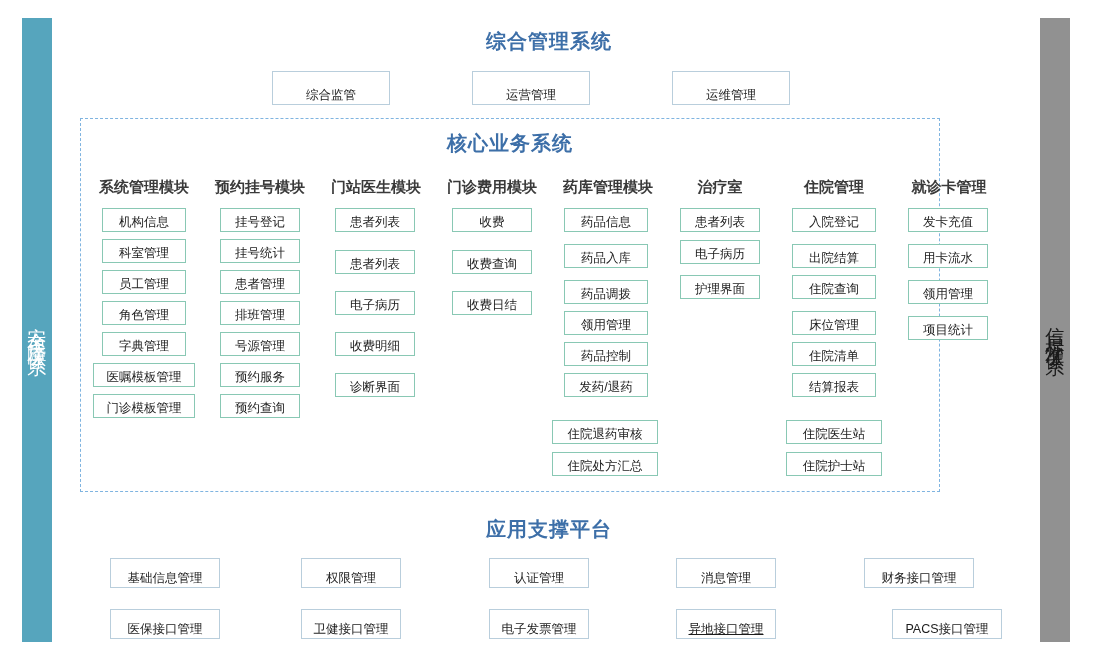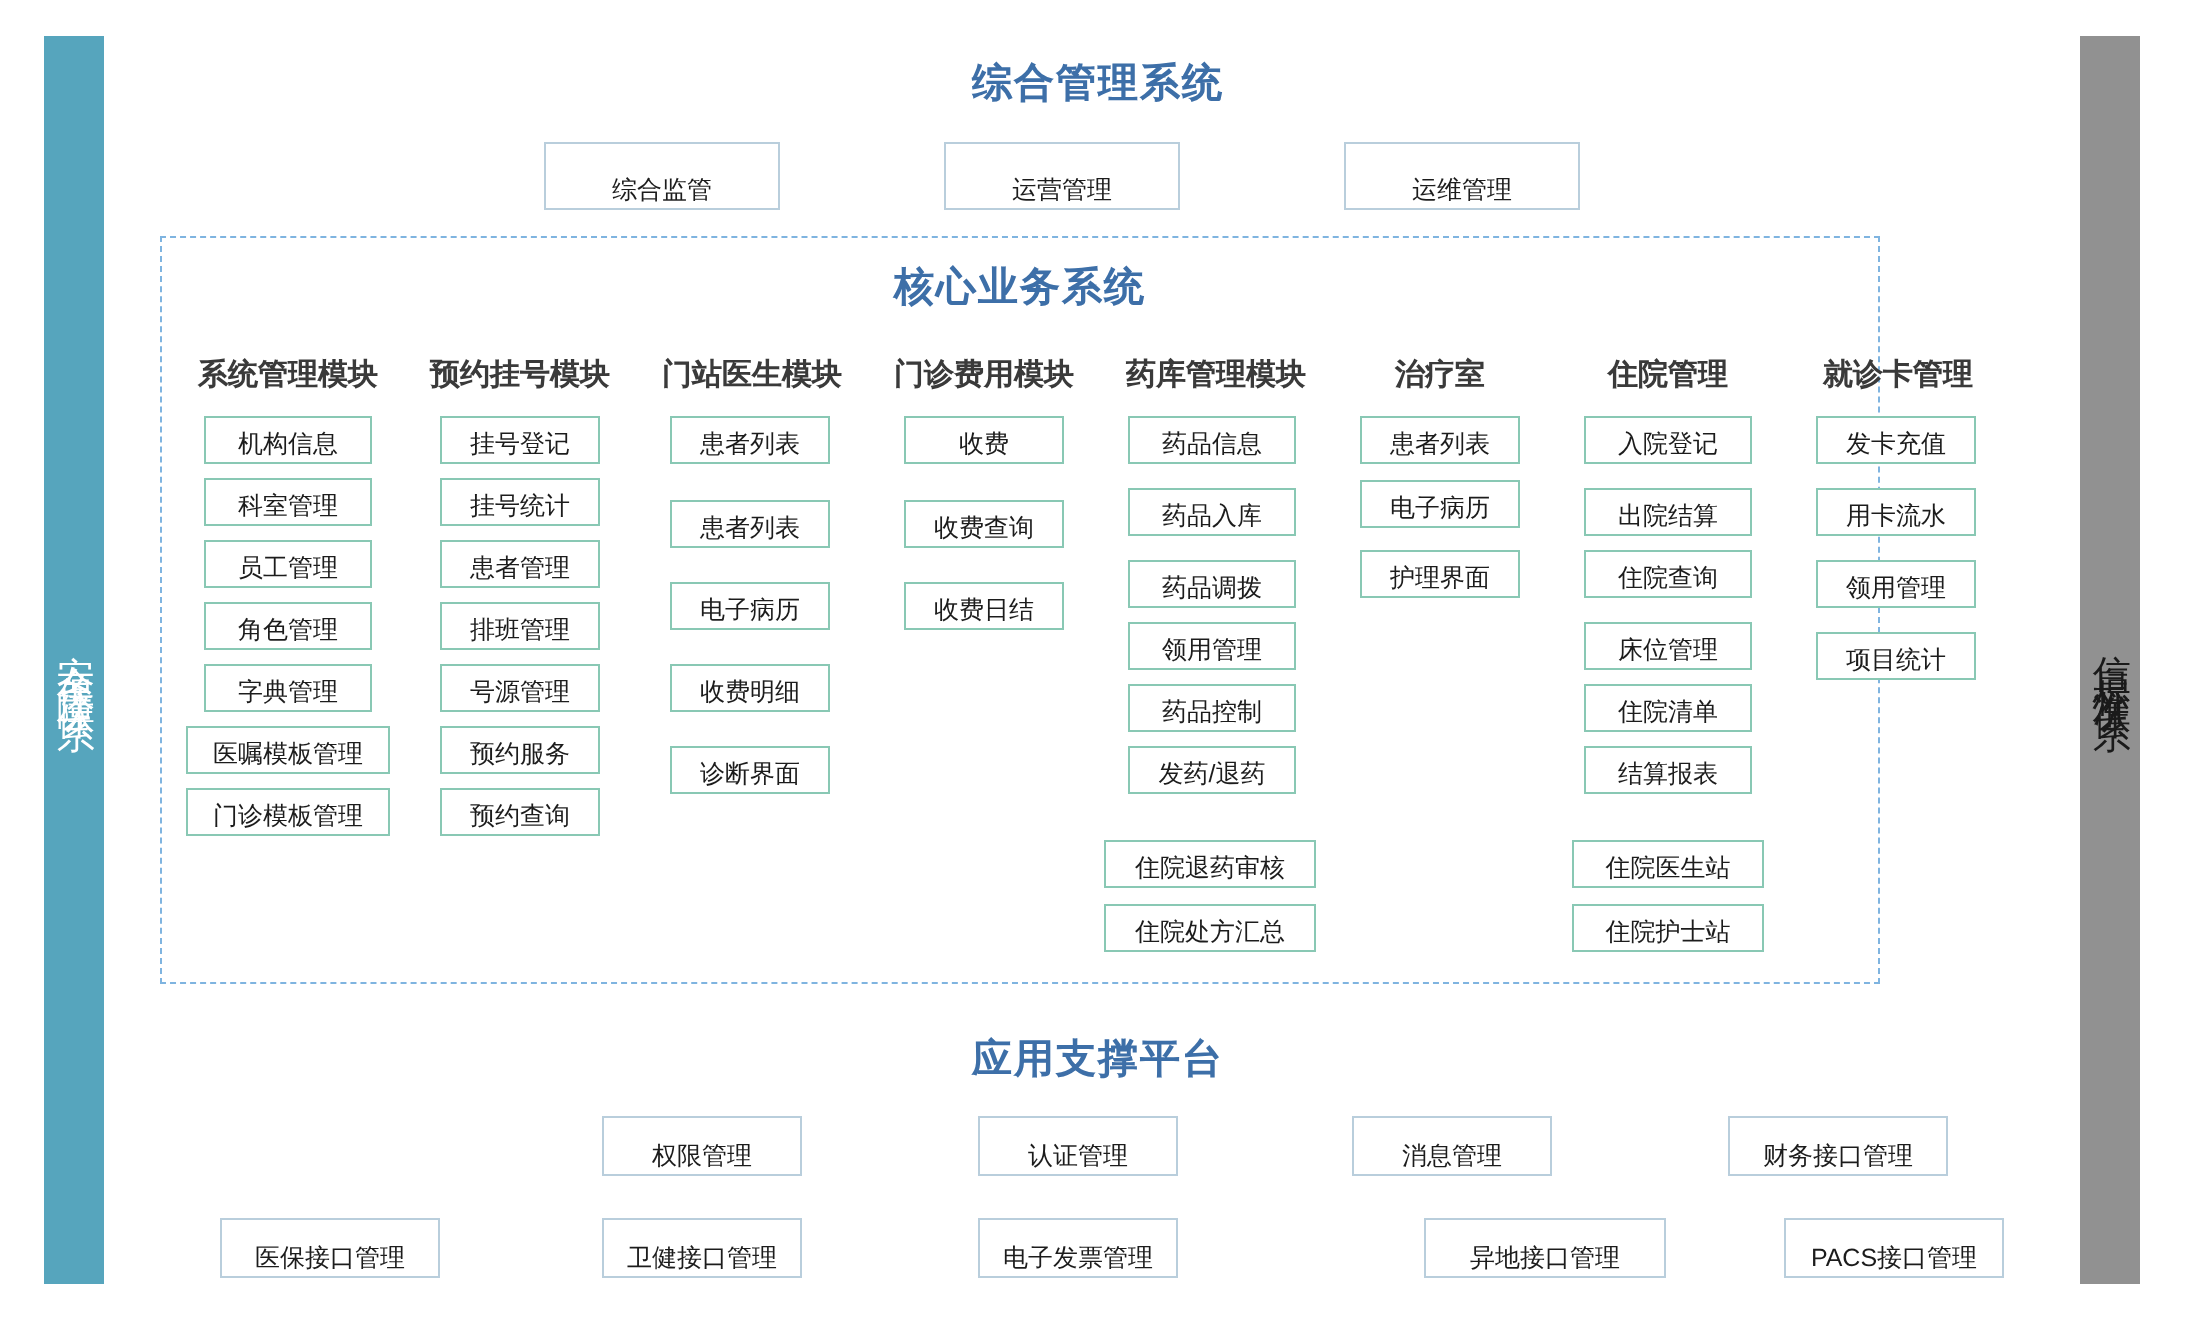--- a/index.html
+++ b/index.html
@@ -265,20 +265,23 @@
     </div>
   <div class="box teal" style="left:908px; top:280px; width:80px; height:24px;">
       <span>领用管理</span>
     </div>
   <div class="box teal" style="left:908px; top:316px; width:80px; height:24px;">
       <span>项目统计</span>
     </div>
 
   <div class="section-title" id="title-support">应用支撑平台</div>
 
+  <div class="box blue plat-box" style="left:110px; top:558px; width:110px;">
+      <span>基础信息管理</span>
+    </div>
   <div class="box blue plat-box" style="left:301px; top:558px; width:100px;">
       <span>权限管理</span>
     </div>
   <div class="box blue plat-box" style="left:489px; top:558px; width:100px;">
       <span>认证管理</span>
     </div>
   <div class="box blue plat-box" style="left:676px; top:558px; width:100px;">
       <span>消息管理</span>
     </div>
   <div class="box blue plat-box" style="left:864px; top:558px; width:110px;">
@@ -287,20 +290,20 @@
 
   <div class="box blue plat-box" style="left:110px; top:609px; width:110px;">
       <span>医保接口管理</span>
     </div>
   <div class="box blue plat-box" style="left:301px; top:609px; width:100px;">
       <span>卫健接口管理</span>
     </div>
   <div class="box blue plat-box" style="left:489px; top:609px; width:100px;">
       <span>电子发票管理</span>
     </div>
-  <div class="box blue plat-box" style="left:712px; top:609px; width:121px;">
+  <div class="box blue plat-box" style="left:676px; top:609px; width:100px;text-decoration:underline;">
       <span>异地接口管理</span>
     </div>
   <div class="box blue plat-box" style="left:864px; top:609px; width:110px;margin-left:28px;">
       <span>PACS接口管理</span>
     </div>
 
 </div>
 
 </body></html>

